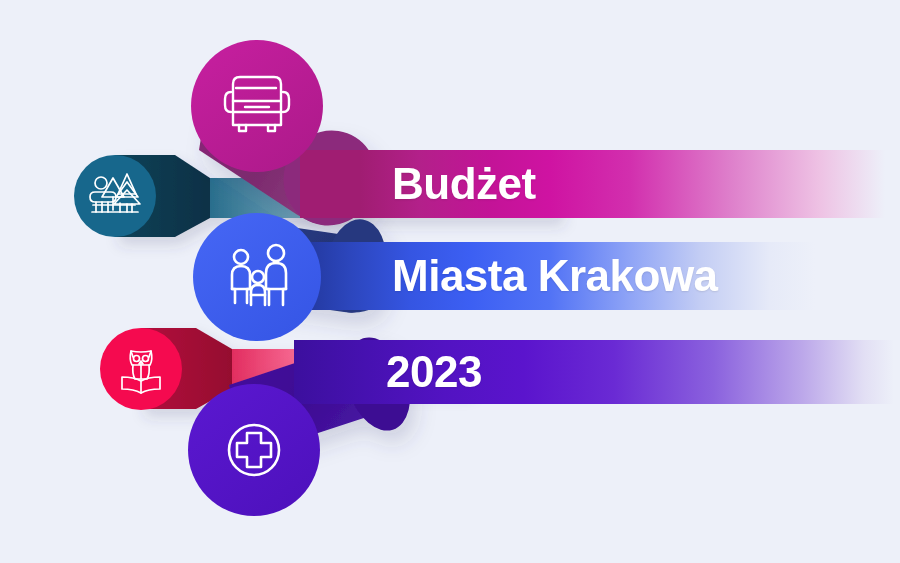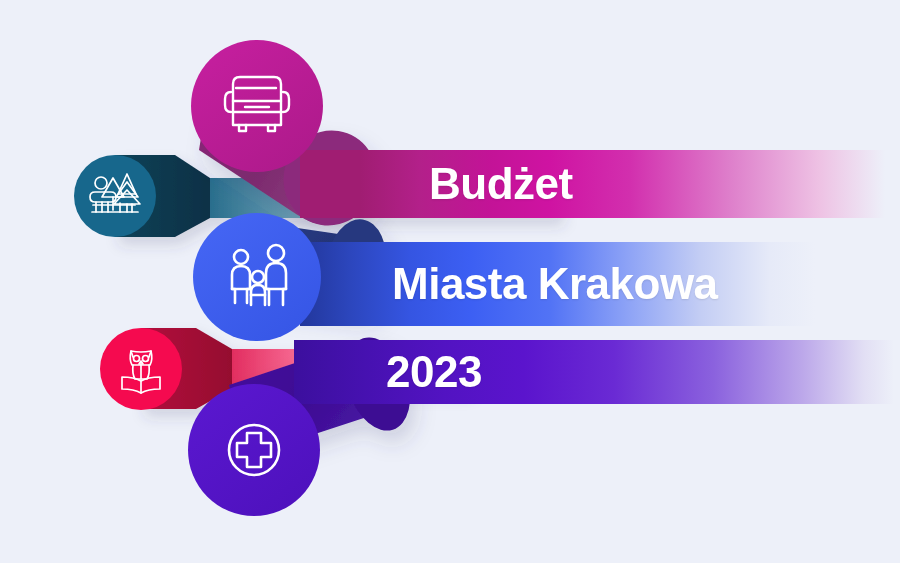--- a/index.html
+++ b/index.html
@@ -28,24 +28,24 @@
     text-shadow:0 1px 2px rgba(0,0,0,.10);
   }
 
   #bar-budzet{
     left:300px;top:150px;width:600px;height:68px;
     background:linear-gradient(90deg,
       #a01d72 0px,#a01d72 60px,#b3208a 120px,
       #c31397 190px,#cf13a2 250px,#d22fae 330px,
       #de7fcb 430px,#eec2e4 520px,#edf0f9 585px,#edf0f9 600px);
   }
-  #bar-budzet .label{font-size:44px;padding-left:92px;margin-left:37px;}
+  #bar-budzet .label{font-size:44px;padding-left:92px;}
 
   #bar-miasta{
-    left:300px;top:242px;width:515px;height:84px;
+    left:300px;top:242px;width:515px;height:68px;
     background:linear-gradient(90deg,
       #22379b 0px,#2c46bd 50px,#3555e2 110px,
       #3c5ff3 170px,#5273f5 250px,#8fa4f6 330px,
       #c3cdf4 400px,#e6eaf8 470px,#edf0f9 515px);
   }
   #bar-miasta .label{font-size:44px;padding-left:92px;}
 
   #bar-2023{
     left:294px;top:340px;width:600px;height:64px;
     background:linear-gradient(90deg,

